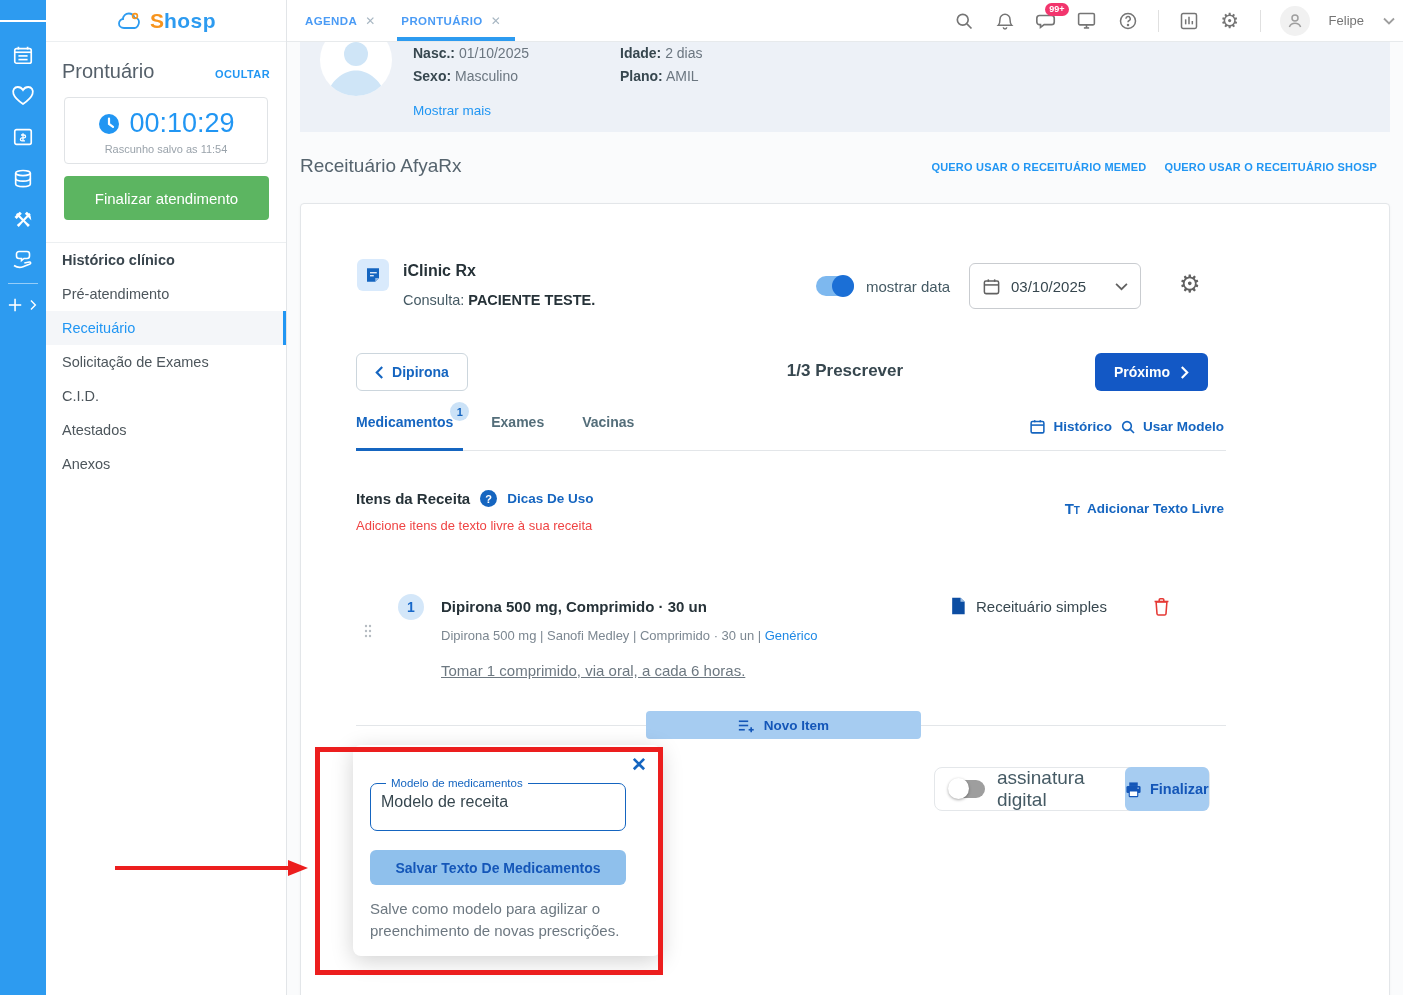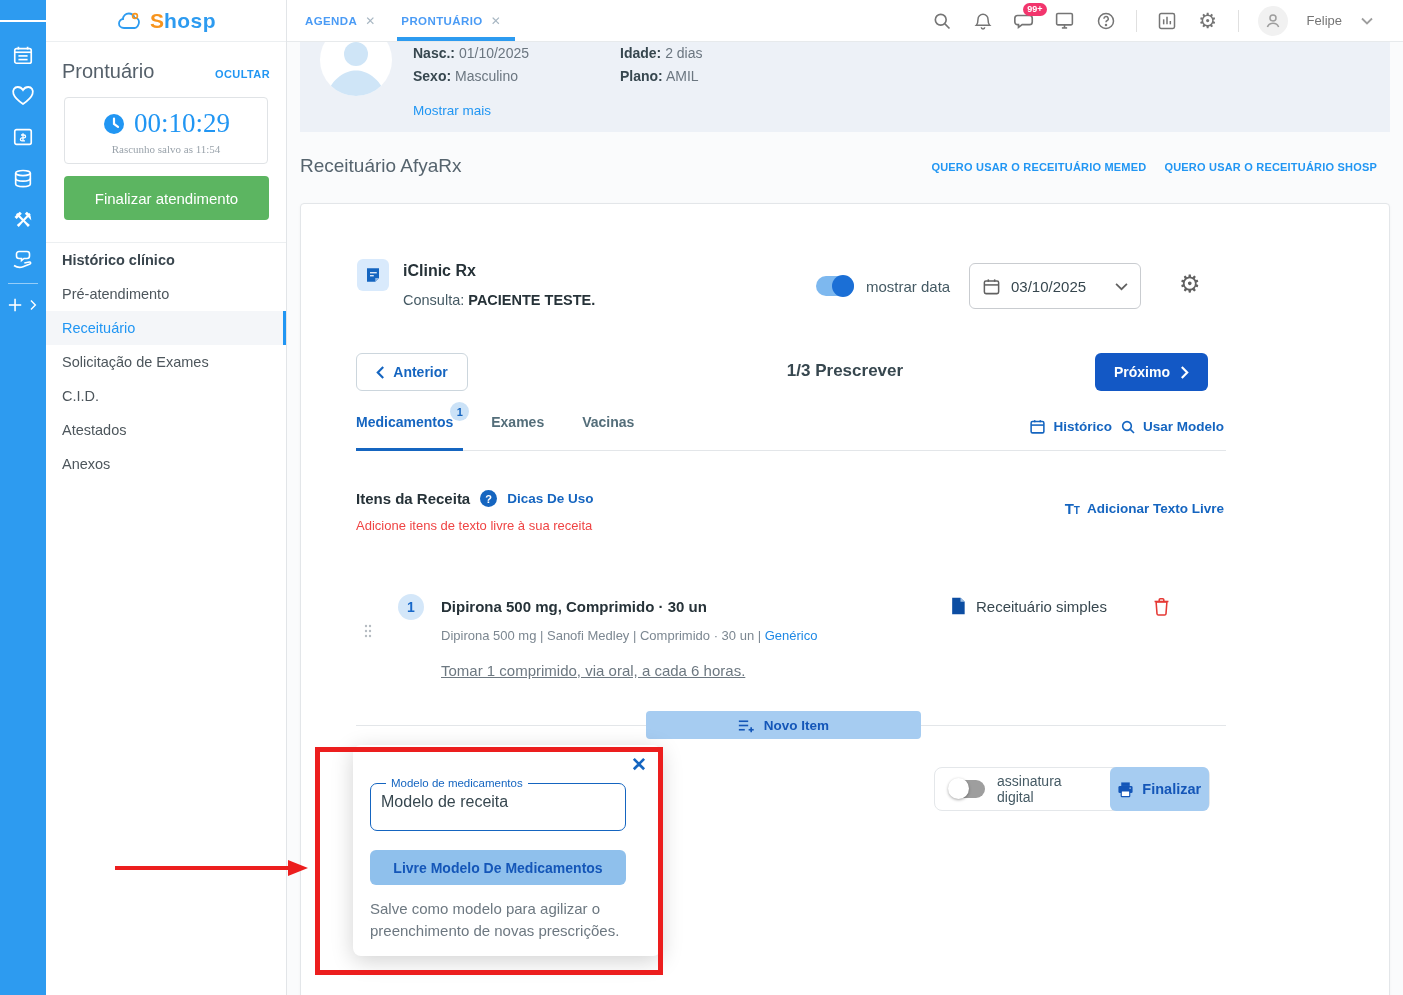--- a/index.html
+++ b/index.html
@@ -15,38 +15,38 @@
   .glyph { font-family:"DejaVu Sans", sans-serif; }
 
   
   .lpanel { position:absolute; left:46px; top:0; width:241px; height:995px; background:#fff; border-right:1px solid #e2e5e8; z-index:4; }
   .lp-header { height:42px; border-bottom:1px solid #eceff1; display:flex; align-items:center; justify-content:center; gap:6px; }
   .logo-s { color:#F7941D; font-size:21px; font-weight:bold; }
   .logo-rest { color:#2D9BF0; font-size:21px; font-weight:bold; letter-spacing:.5px; }
   .lp-title-row { display:flex; align-items:baseline; justify-content:space-between; padding:18px 16px 10px 16px; }
   .lp-title { font-size:20px; color:#55606a; }
   .lp-hide { font-size:11px; font-weight:bold; color:#2196F3; letter-spacing:.4px; cursor:pointer; }
-  .timer-box { margin:4px 18px 0 18px; border:1px solid #e0e3e6; border-radius:4px; padding:10px 0 8px 0; text-align:center;font-family:Liberation Serif, serif; }
+  .timer-box { margin:4px 18px 0 18px; border:1px solid #e0e3e6; border-radius:4px; padding:10px 0 8px 0; text-align:center; }
   .timer-line { display:flex; align-items:center; justify-content:center; gap:8px; }
   .timer-val { font-size:27px; color:#2196F3; }
   .timer-note { font-size:11px; color:#9aa3ab; margin-top:4px; }
   .finish-btn { margin:12px 18px 0 18px; height:44px; background:#5CB561; color:#fff; font-size:15px; border:none; border-radius:4px; width:205px; cursor:pointer; }
   .lp-menu { margin-top:22px; border-top:1px solid #eceff1; }
   .lp-item { padding:9px 16px; font-size:14.5px; color:#4d565c; cursor:pointer; }
   .lp-item.head { font-weight:bold; color:#3a464e; }
   .lp-item.active { background:#f4f6f9; color:#2196F3; border-right:3px solid #2196F3; }
 
   
   .topbar { position:absolute; left:287px; top:0; width:1116px; height:42px; background:#fff; border-bottom:1px solid #e7eaec; display:flex; align-items:center; z-index:3; }
   .doc-tabs { display:flex; align-items:center; gap:26px; padding-left:18px; height:100%; }
   .doc-tab { display:flex; align-items:center; gap:8px; height:100%; position:relative; cursor:pointer; }
   .doc-tab-label { font-size:11.5px; font-weight:bold; color:#4a9bf5; letter-spacing:.4px; }
   .doc-tab-x { color:#a7b6c2; font-size:12px; }
   .doc-tab.active::after { content:""; position:absolute; left:-4px; right:-14px; bottom:0; height:4px; background:#2D9BF0; }
-  .top-icons { margin-left:auto; display:flex; align-items:center; gap:19px; padding-right:30px; color:#757575; }
+  .top-icons { margin-left:auto; display:flex; align-items:center; gap:19px; padding-right:8px; color:#757575; }
   .tb-ic { position:relative; width:22px; height:22px; display:flex; align-items:center; justify-content:center; cursor:pointer; }
   .tb-sep { width:1px; height:22px; background:#e0e0e0; }
   .pill-badge { position:absolute; top:-7px; right:-12px; background:#F2356D; color:#fff; font-size:9px; font-weight:bold; border-radius:8px; padding:2px 4px; line-height:1; }
   .avatar { width:30px; height:30px; border-radius:50%; background:#f1f1f1; display:flex; align-items:center; justify-content:center; cursor:pointer; }
   .user-name { font-size:13px; color:#757575; }
 
   
   .pbanner { position:absolute; left:300px; top:42px; width:1090px; height:90px; background:#EDF1F7; z-index:2; }
   .pavatar { position:absolute; left:20px; top:-18px; width:72px; height:72px; border-radius:50%; background:#fff; overflow:hidden; }
   .pfield { position:absolute; font-size:14px; color:#6b7680; }
@@ -102,21 +102,21 @@
   .item-type { position:absolute; left:648px; top:392px; display:flex; align-items:center; gap:9px; cursor:pointer; }
   .item-type-lbl { font-size:15px; color:#37474f; }
   .trash { position:absolute; left:852px; top:393px; cursor:pointer; }
 
   .divline { position:absolute; top:521px; border-top:1px solid #e3e6e9; }
   .btn-newitem { position:absolute; left:345px; top:507px; width:275px; height:28px; background:#A6CCF1; border:none; border-radius:4px; color:#1456B8; font-weight:bold; font-size:13.5px; display:flex; align-items:center; justify-content:center; gap:9px; cursor:pointer; }
 
   .sig-box { position:absolute; left:633px; top:563px; width:276px; height:44px; border:1px solid #e4e7ea; border-radius:8px; background:#fff; display:flex; align-items:center; padding:0 0 0 14px; gap:12px; }
   .toggle-off { width:36px; height:18px; border-radius:9px; background:#9e9e9e; position:relative; cursor:pointer; flex:none; }
   .toggle-off::after { content:""; position:absolute; left:-1px; top:-2px; width:21px; height:21px; border-radius:50%; background:#fff; box-shadow:0 1px 3px rgba(0,0,0,.35); }
-  .sig-lbl { font-size:14px; color:#455a64; }
+  .sig-lbl { font-size:19px; color:#455a64; }
   .btn-final { margin-left:auto; height:44px; width:104px; background:#A6CCF1; border:none; border-radius:6px; color:#1456B8; font-weight:bold; font-size:14.5px; display:flex; align-items:center; justify-content:center; gap:8px; cursor:pointer; }
 
   
   .tmodal { position:absolute; left:353px; top:745px; width:308px; height:211px; background:#fff; border-radius:8px; box-shadow:0 5px 22px rgba(0,0,0,.18); z-index:6; }
   .tmodal-x { position:absolute; right:14px; top:8px; color:#1565C0; font-size:19px; font-weight:bold; cursor:pointer; }
   .tmodal fieldset { position:absolute; left:17px; top:32px; width:256px; height:54px; border:1.5px solid #1565C0; border-radius:7px; padding:0 10px; }
   .tmodal legend { font-size:11.5px; color:#1565C0; padding:0 5px; margin-left:5px; }
   .tmodal input { width:100%; border:none; outline:none; font-size:16px; color:#37474f; font-family:"Liberation Sans", sans-serif; margin-top:4px; background:transparent; }
   .tmodal-save { position:absolute; left:17px; top:105px; width:256px; height:35px; background:#8FC0EC; border:none; border-radius:6px; color:#1456B8; font-weight:bold; font-size:14px; cursor:pointer; }
   .tmodal-hint { position:absolute; left:17px; top:153px; width:262px; font-size:15px; color:#6d7881; line-height:1.45; }
@@ -332,21 +332,21 @@
       <svg width="13" height="9" viewBox="0 0 12 8">
           <polyline points="1,1.5 6,6.5 11,1.5" fill="none" stroke="#616161" stroke-width="1.6"></polyline>
         </svg>
     </div>
     <div class="card-gear glyph">⚙</div>
 
     <button class="btn-prev">
       <svg width="9" height="13" viewBox="0 0 8 12">
           <polyline points="6.5,1 1.5,6 6.5,11" fill="none" stroke="#1565C0" stroke-width="2"></polyline>
         </svg>
-      <span>Anterior</span>
+      <span>Dipirona</span>
     </button>
     <div class="step-label">1/3 Prescrever</div>
     <button class="btn-next">
       <span>Próximo</span>
       <svg width="9" height="13" viewBox="0 0 8 12">
           <polyline points="1.5,1 6.5,6 1.5,11" fill="none" stroke="#fff" stroke-width="2"></polyline>
         </svg>
     </button>
 
     <div class="rxtabs">
@@ -447,21 +447,21 @@
       </button>
     </div>
   </div>
 
   <div class="tmodal">
     <div class="tmodal-x">✕</div>
     <fieldset>
       <legend>Modelo de medicamentos</legend>
       <input type="text" value="Modelo de receita" style="">
     </fieldset>
-    <button class="tmodal-save">Livre Modelo De Medicamentos</button>
+    <button class="tmodal-save">Salvar Texto De Medicamentos</button>
     <div class="tmodal-hint">Salve como modelo para agilizar o preenchimento de novas prescrições.</div>
   </div>
 
   <div class="red-rect"></div>
   <svg class="red-arrow" width="200" height="30">
     <line x1="5" y1="15" x2="180" y2="15" stroke="#EC1E1E" stroke-width="4"></line>
     <polygon points="178,7 198,15 178,23" fill="#EC1E1E"></polygon>
   </svg>
 
 </div>

